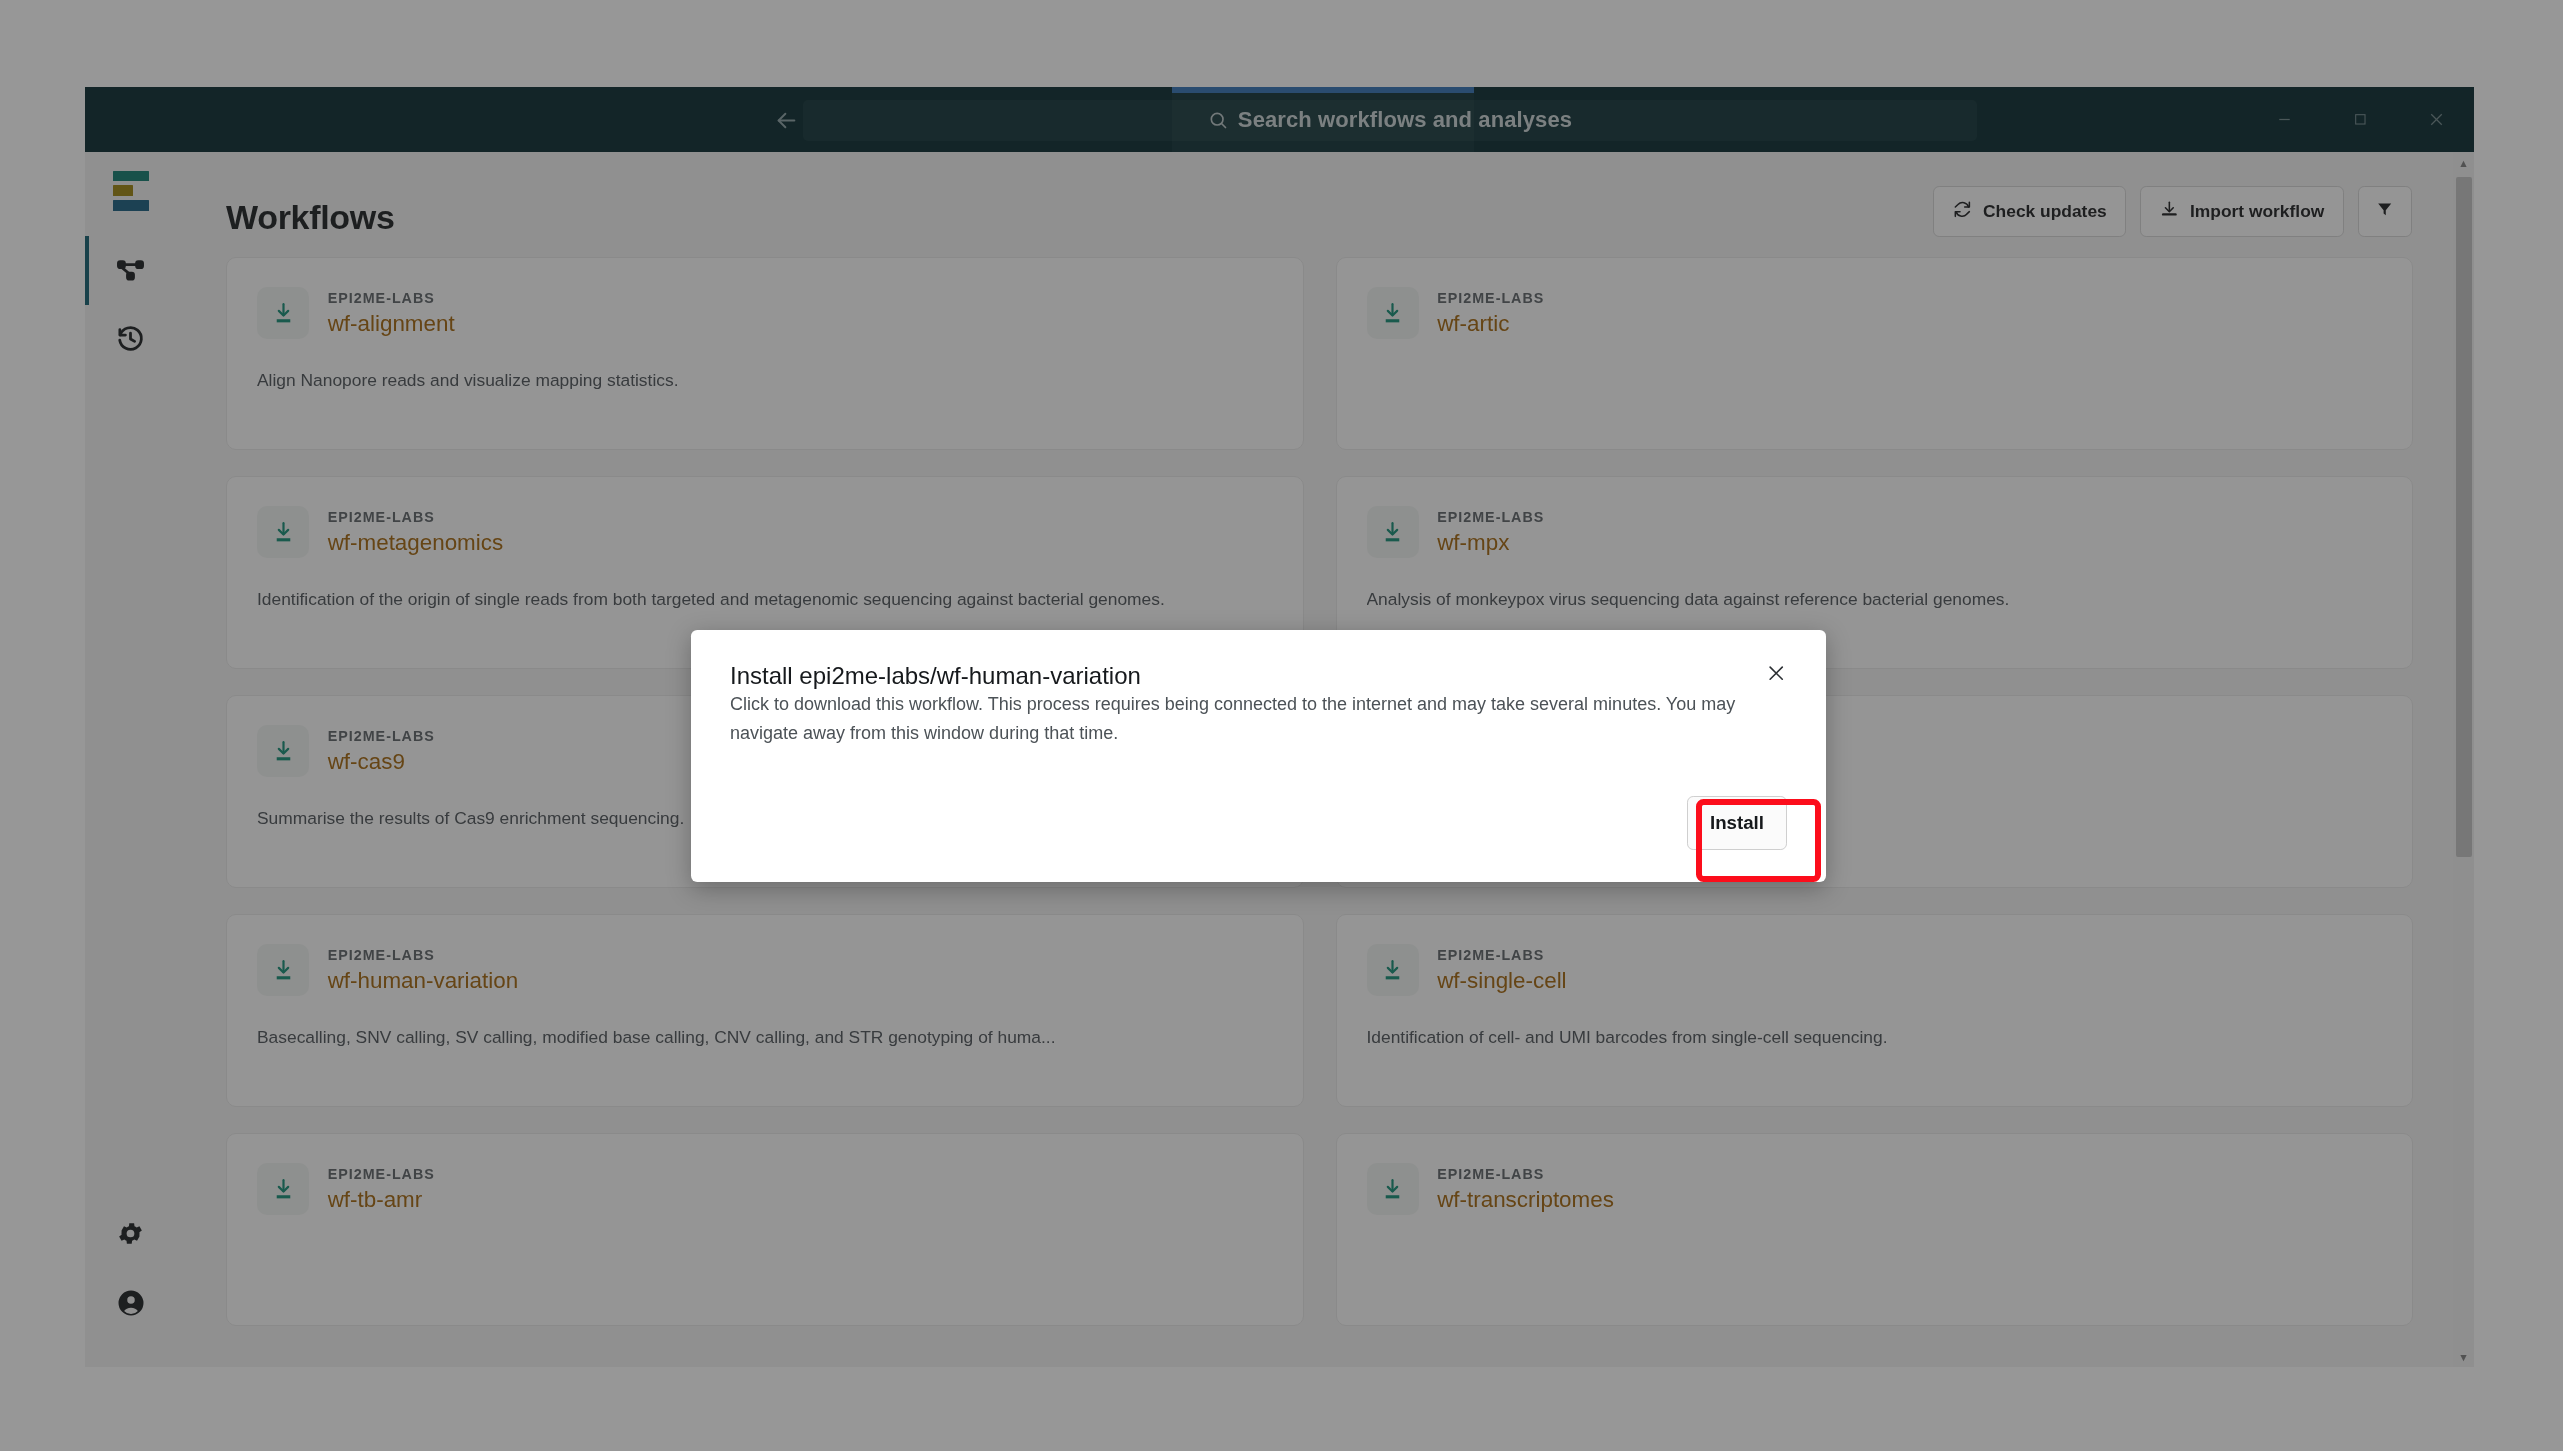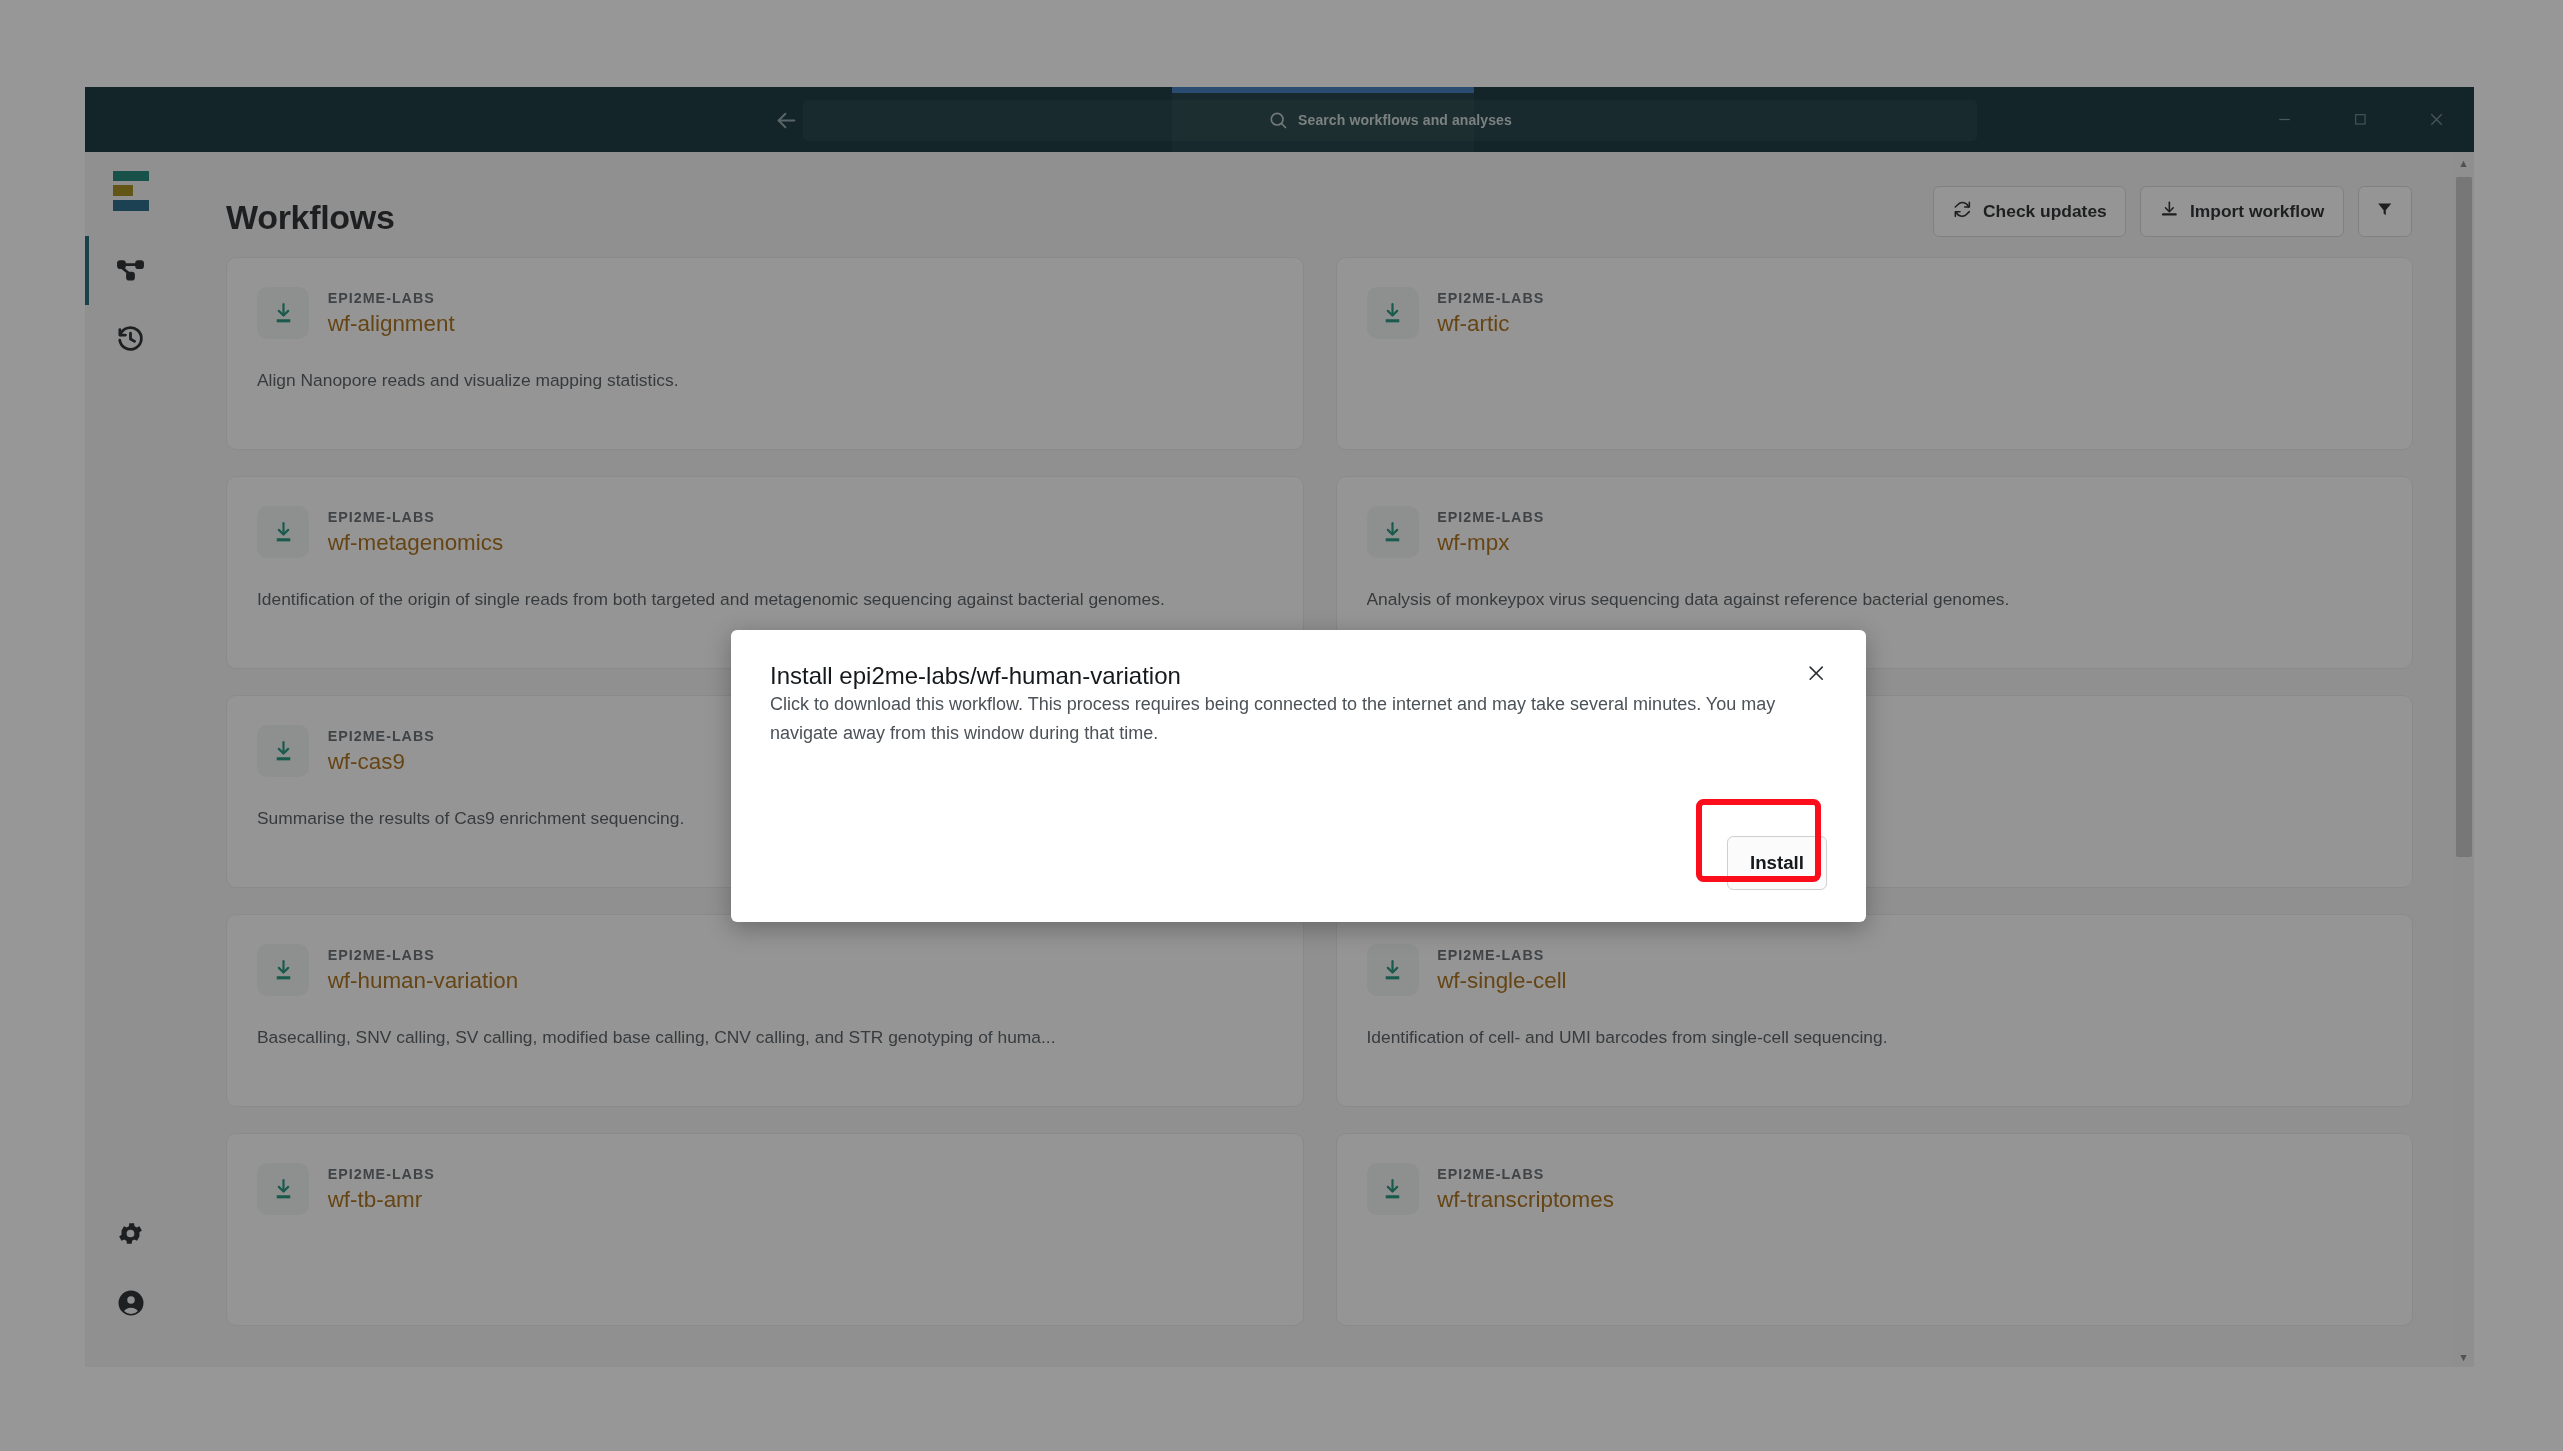--- a/index.html
+++ b/index.html
@@ -40,21 +40,21 @@
   #searchbox {
     position: absolute; left: 718px; top: 12.5px;
     width: 1174px; height: 41px;
     background: rgba(255,255,255,0.045);
     border-radius: 5px;
     display: flex; align-items: center; justify-content: center;
     gap: 10px;
   }
   #searchbox .sq { display:flex; align-items:center; color:#b9c6c8; }
   #search-text {
-    color: #c9d4d5; font-size: 14px; font-weight: bold;
+    color: #c9d4d5; font-size: 22px; font-weight: bold;
     letter-spacing: 0.1px;
   }
   #wincontrols {
     position: absolute; right: 0; top: 0; height: 65px;
     display: flex; align-items: center;
   }
   #wincontrols .wc {
     width: 76px; height: 65px;
     display: flex; align-items: center; justify-content: center;
     color: #6d8589;
@@ -161,22 +161,22 @@
     background: #c2c2c2; border-radius: 1.9px;
   }
 
   
   #scrim {
     position: absolute; left: 0; top: 0; width: 2563px; height: 1451px;
     background: rgba(38,38,38,0.48);
     pointer-events: none;
   }
   #modal {
-    position: absolute; left: 731px; top: 630px;
-    width: 1135px; height: 292px;
+    position: absolute; left: 691px; top: 630px;
+    width: 1135px; height: 252px;
     background: #ffffff; border-radius: 6.2px;
     box-shadow: 0 6.2px 25px rgba(0,0,0,0.28);
     padding: 32px 39px 0 39px;
   }
   #modal-head { display: flex; align-items: flex-start; }
   #modal-title { font-size: 24px; color: #16191c; font-weight: normal; }
   #modal-close { margin-left: auto; color: #2b2f33; font-size: 25px; line-height: 0.8; }
   #modal-body {
     font-size: 18px; color: #4c5257; line-height: 1.62;
     max-width: 1046px;

